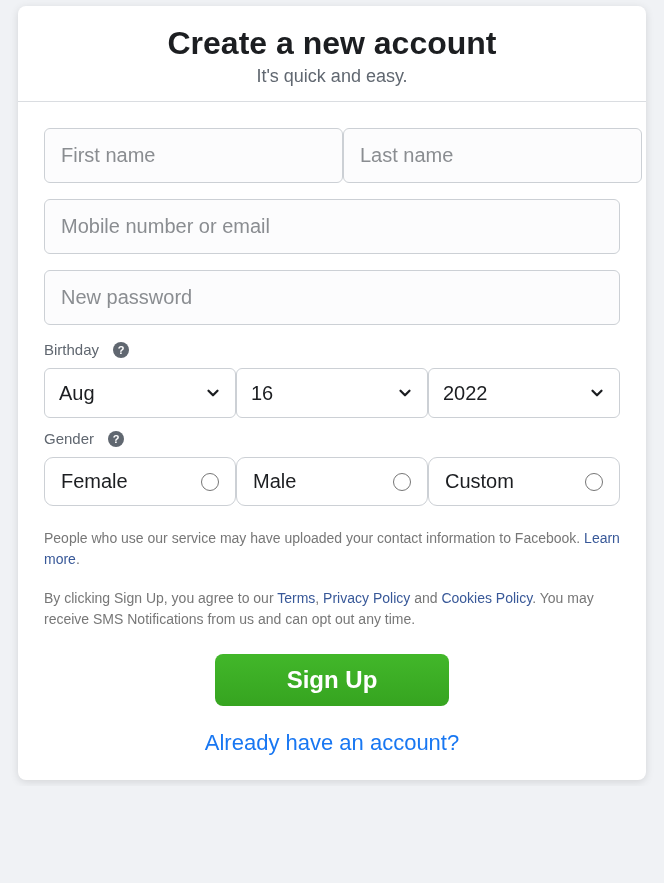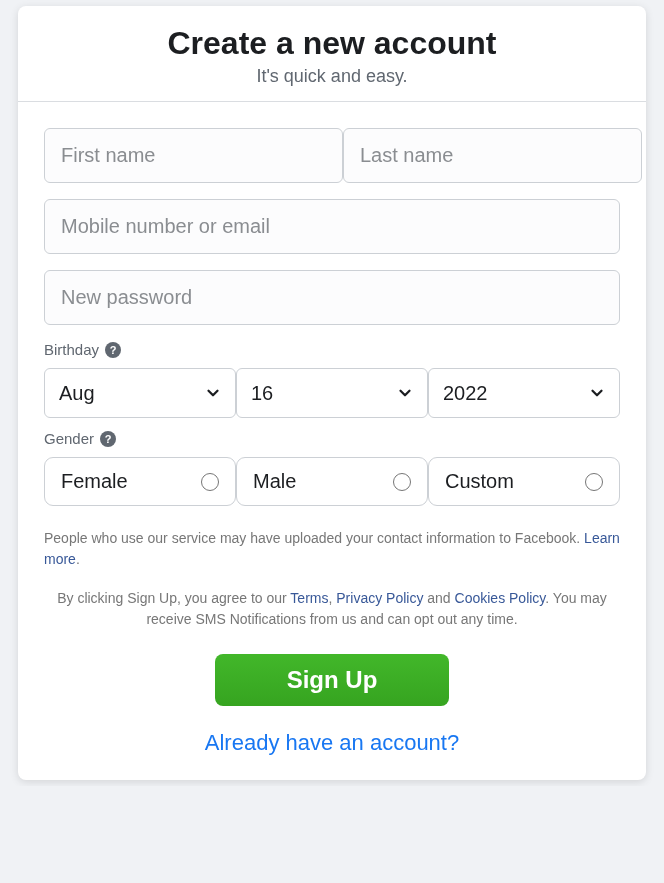--- a/index.html
+++ b/index.html
@@ -47,21 +47,21 @@
       outline: none;
     }
     .field::placeholder { color: #8a8d91; }
     .full { width: 100%; display: block; margin-bottom: 16px; }
 
     .section-label {
       font-size: 15px;
       color: #606770;
       display: flex;
       align-items: center;
-      gap: 6px;
+      gap: 14px;
       margin-top: 12px;
       margin-bottom: 10px;
     }
     .help-icon {
       display: inline-flex;
       align-items: center;
       justify-content: center;
       width: 16px; height: 16px;
       border-radius: 50%;
       background: #606770;
@@ -110,21 +110,21 @@
       accent-color: #606770;
       cursor: pointer;
     }
 
     .disclaimer {
       font-size: 14px;
       color: #777;
       line-height: 1.5;
       margin-top: 22px;
     }
-    .disclaimer + .disclaimer { margin-top: 18px; text-align: center; }
+    .disclaimer + .disclaimer { margin-top: 18px; }
     .link { color: #385898; text-decoration: none; cursor: pointer; }
 
     .signup-wrap { text-align: center; margin-top: 24px; }
     .signup-btn {
       display: inline-block;
       background: #36a420;
       background: linear-gradient(#42b72a,#36a420);
       color: #fff;
       font-size: 24px;
       font-weight: 700;

